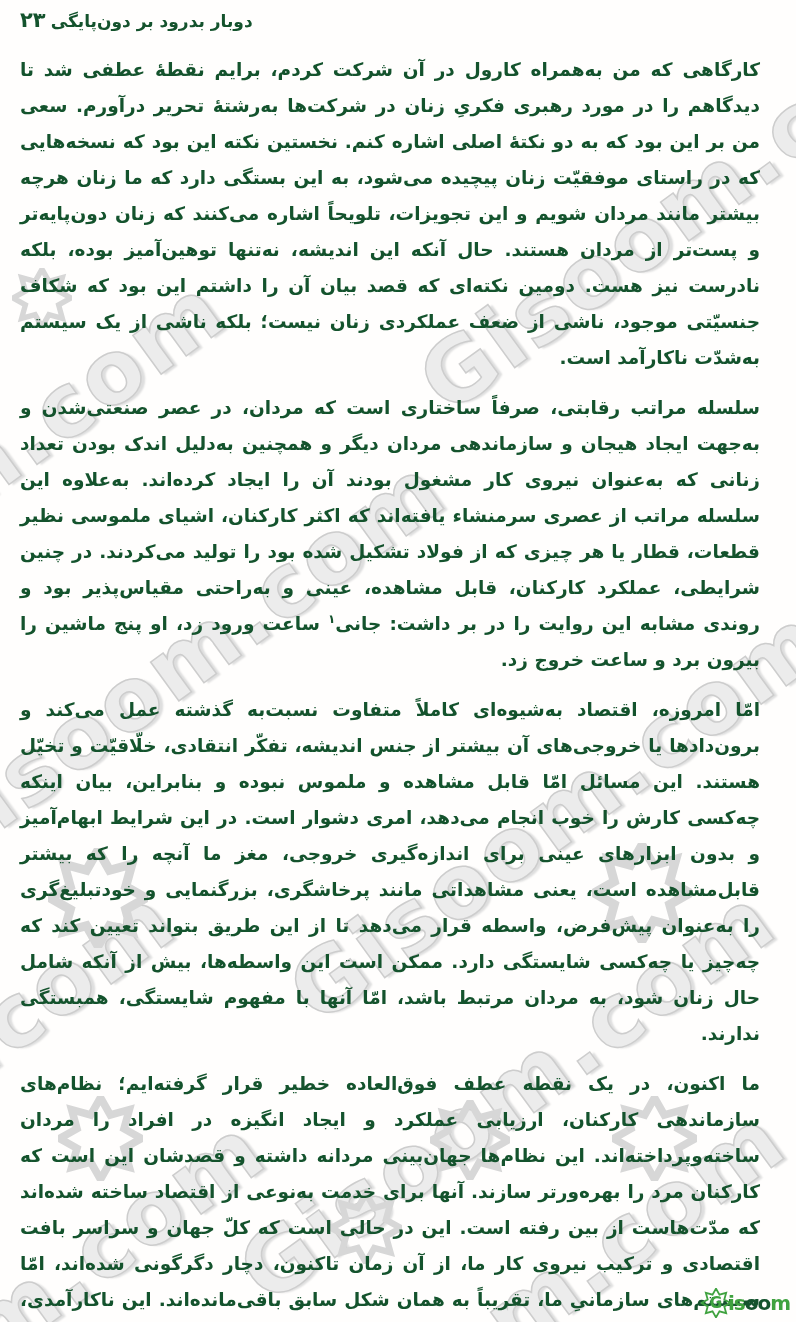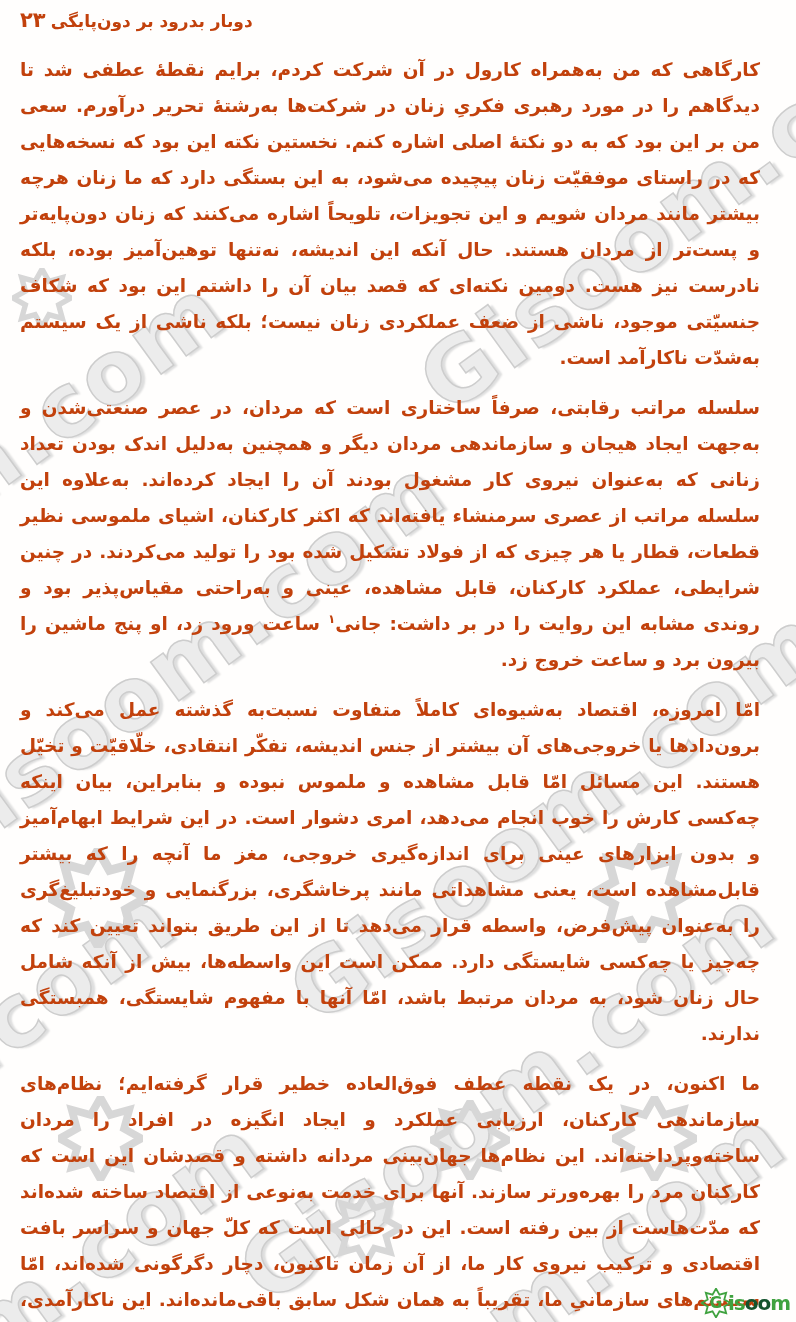--- a/index.html
+++ b/index.html
@@ -9,21 +9,21 @@
   
   .wm-layer{position:absolute;inset:0;z-index:0;pointer-events:none;}
   .wm{position:absolute;transform:rotate(-36deg);transform-origin:0 50%;
       font-size:88px;font-weight:bold;letter-spacing:3px;white-space:nowrap;
       color:#ececec;-webkit-text-stroke:1.5px #cdcdcd;text-shadow:3px 3px 2px #dedede;}
   .wm-star{position:absolute;}
   .wm-star svg{display:block;}
 
   
   .content{position:absolute;inset:0;z-index:1;padding:6px 36px 0 20px;
-           direction:rtl;color:#c2410c;}
+           direction:rtl;color:#14532d;}
   .running-head{direction:rtl;text-align:left;margin:2px 0 20px 0;}
   .running-head .head-title{font-size:17px;font-weight:bold;margin-right:14px;}
   .running-head .page-num{font-size:21px;font-weight:bold;letter-spacing:2px;}
 
   .body-text p{margin:0 0 14px 0;font-size:18.5px;font-weight:600;
                line-height:36px;text-align:justify;}
   sup.fn{font-size:12px;line-height:0;vertical-align:super;font-weight:bold;}
 
   
   .logo{position:absolute;right:6px;bottom:4px;z-index:2;display:flex;

